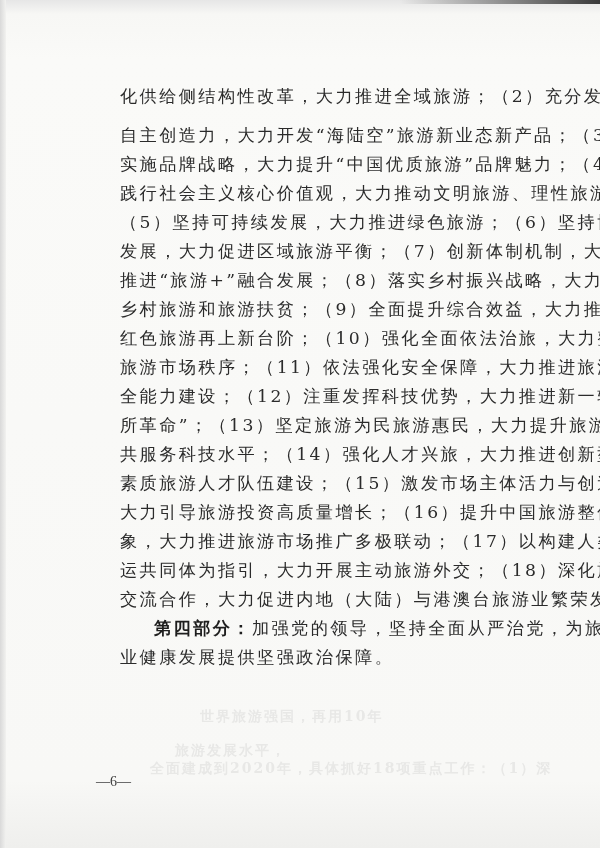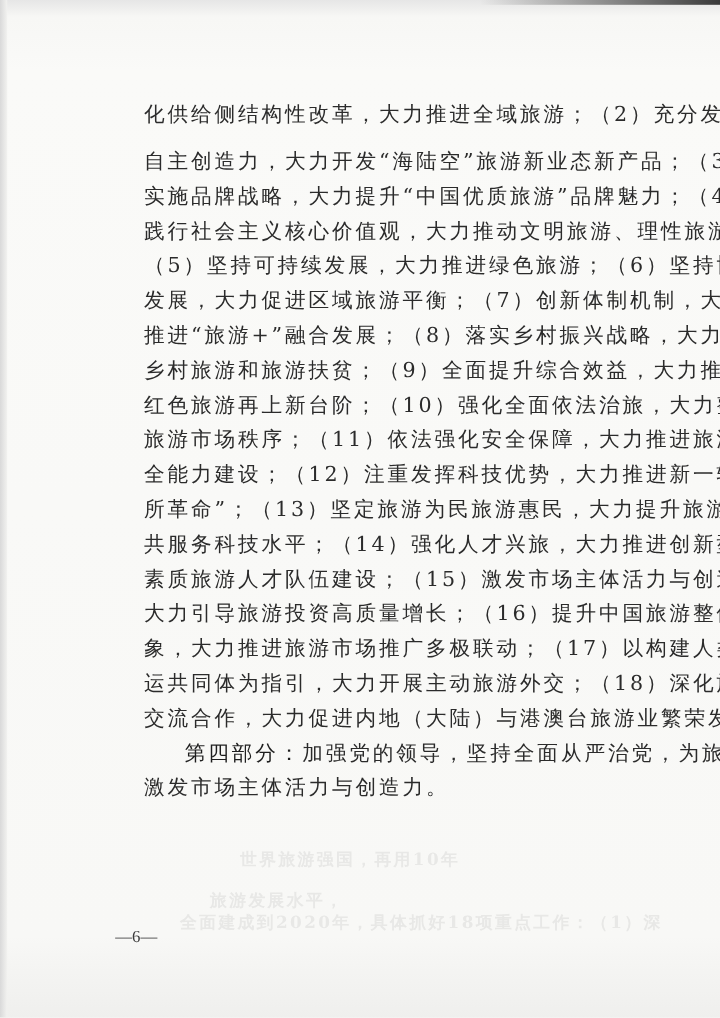--- a/index.html
+++ b/index.html
@@ -19,21 +19,21 @@
   .edge-top-right {
     position: absolute; right: 0; top: 0; width: 200px; height: 4px;
     background: linear-gradient(90deg, rgba(40,40,40,0), #3a3a3a);
   }
   .line {
     position: absolute; left: 120px; width: 400px;
     font-size: 17.2px; line-height: 26px; color: #2b2b2b;
     white-space: nowrap; letter-spacing: 2.4px;
   }
   .indent { left: 154px; width: 366px; }
-  .bold { font-weight: normal; color: #1e1e1e; }
+  .bold { font-weight: bold; color: #1e1e1e; }
   .ghost {
     position: absolute; font-size: 14px; color: rgba(120,120,120,0.13);
     white-space: nowrap; letter-spacing: 2px; font-weight: bold;
   }
   .page-number {
     position: absolute; left: 96px; top: 774px;
     font-size: 14px; color: #3a3a3a; letter-spacing: 0;
     font-family: "Liberation Serif", serif;
   }
 </style>
@@ -64,17 +64,17 @@
     <div class="line" style="top:441px;">共服务科技水平；（14）强化人才兴旅，大力推进创新型高</div>
     <div class="line" style="top:470px;">素质旅游人才队伍建设；（15）激发市场主体活力与创造力，</div>
     <div class="line" style="top:499px;">大力引导旅游投资高质量增长；（16）提升中国旅游整体形</div>
     <div class="line" style="top:528px;">象，大力推进旅游市场推广多极联动；（17）以构建人类命</div>
     <div class="line" style="top:557px;">运共同体为指引，大力开展主动旅游外交；（18）深化旅游</div>
     <div class="line" style="top:586px;">交流合作，大力促进内地（大陆）与港澳台旅游业繁荣发展。</div>
 
     <div class="line indent" style="top:615px;">
       <span class="bold">第四部分：</span><span>加强党的领导，坚持全面从严治党，为旅游</span>
     </div>
-    <div class="line" style="top:644px;">激发市场主体活力与创造力。</div>
+    <div class="line" style="top:644px;">业健康发展提供坚强政治保障。</div>
   </div>
 
   <div class="page-number">—6—</div>
 </div>
 
 </body></html>

